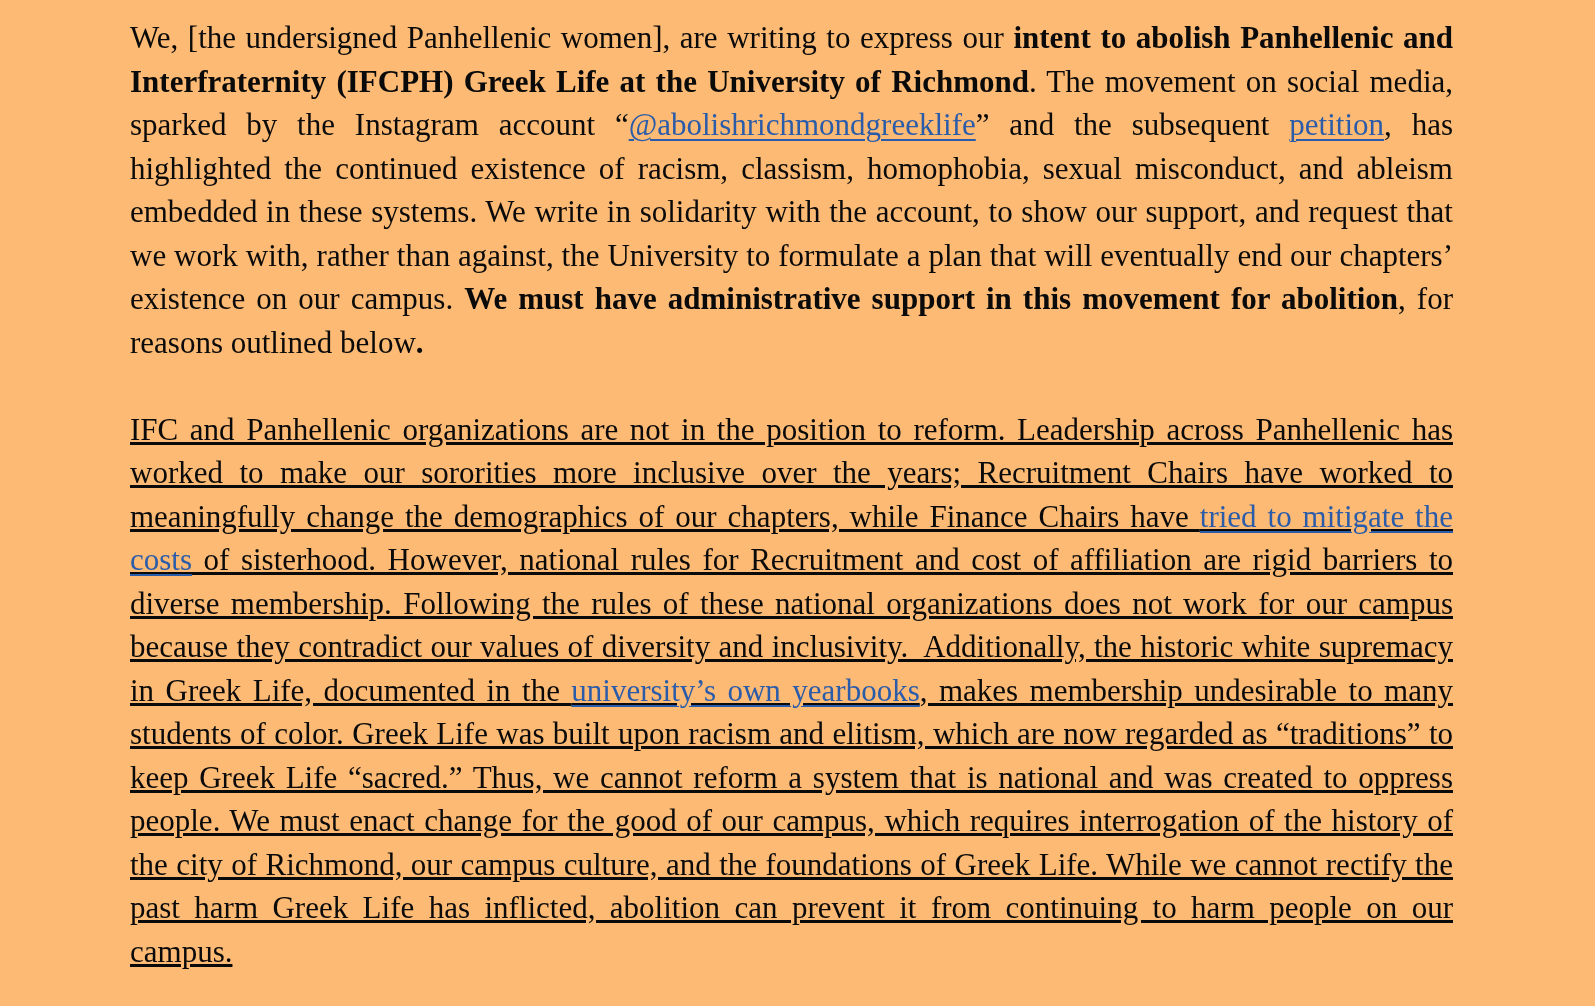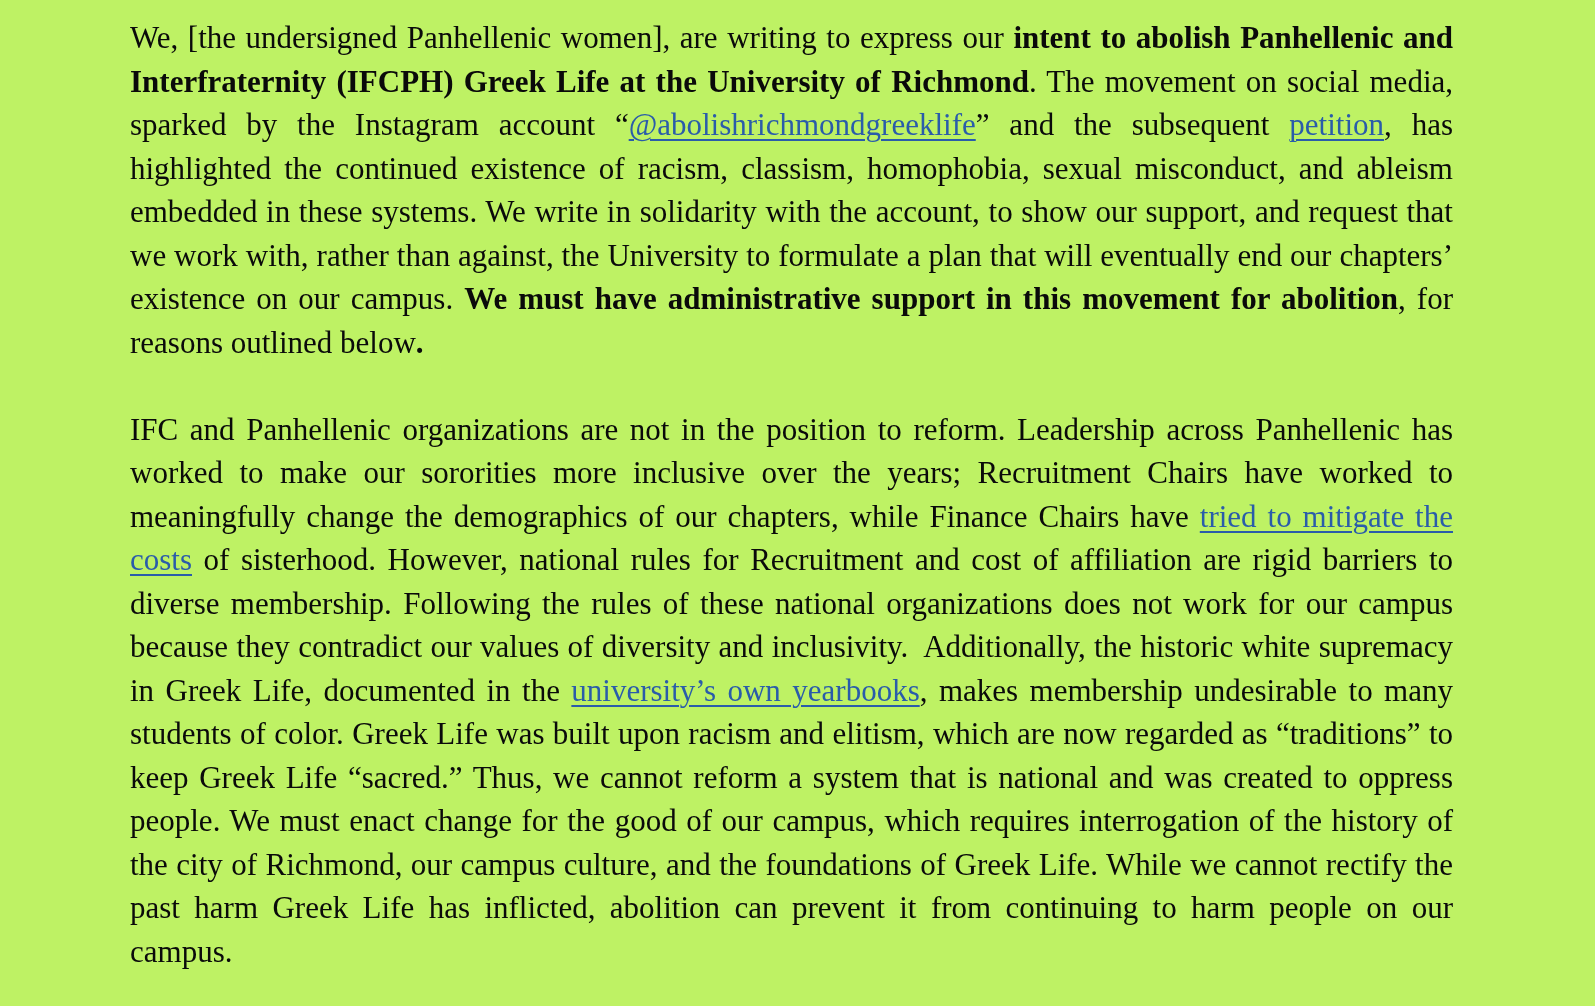--- a/index.html
+++ b/index.html
@@ -10,34 +10,35 @@
     width: 1595px;
     height: 1006px;
     background: #fdfdfc;
     overflow: hidden;
     font-family: "Liberation Serif", "DejaVu Serif", serif;
     color: #0a0a0a;
   }
   .page {
     width: 1595px;
     height: 1006px;
-    background: #bef264;
+    background: #fdba74;
     box-sizing: border-box;
     padding: 16px 142px 0 130px;
   }
   .para {
     margin: 0 0 43.5px 0;
     font-size: 31px;
     line-height: 43.5px;
     text-align: justify;
     text-justify: inter-word;
     hyphens: none;
   }
   .para:last-child {
     margin-bottom: 12px;
+    text-decoration: underline;
   }
   .para .bold {
     font-weight: bold;
   }
   .doc-link {
     color: var(--link-color, #2a5caa);
     text-decoration: underline;
     text-decoration-thickness: 1.5px;
     text-underline-offset: 4px;
     cursor: pointer;

